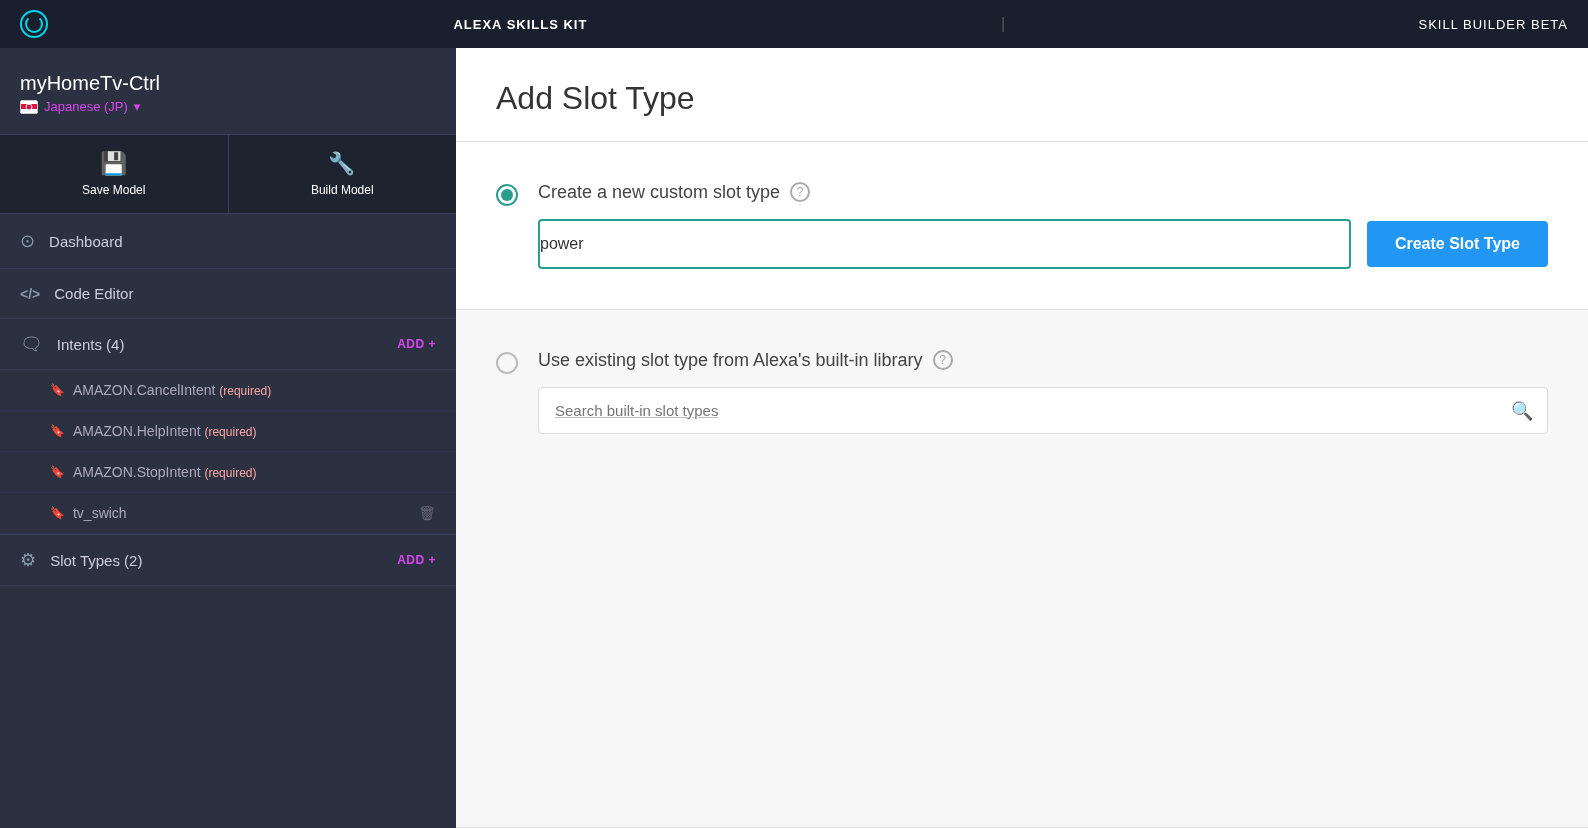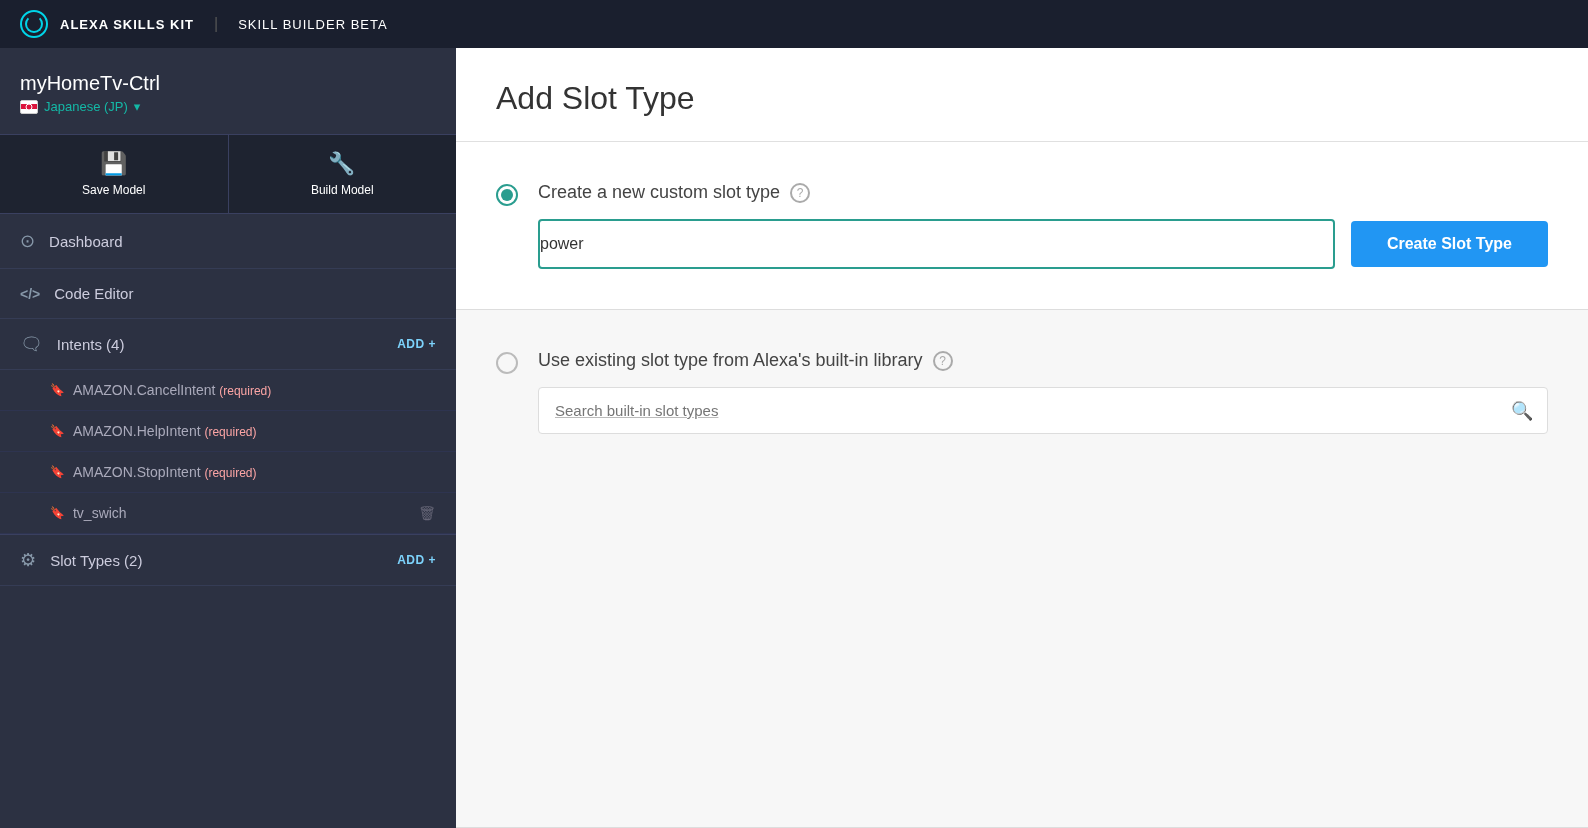--- a/index.html
+++ b/index.html
@@ -8,20 +8,21 @@
     
     .top-header {
       background: #1a1f2e;
       color: white;
       height: 48px;
       display: flex;
       align-items: center;
       padding: 0 20px;
       gap: 12px;
       flex-shrink: 0;
+      justify-content: space-between;
     }
     .alexa-logo {
       width: 28px;
       height: 28px;
       border-radius: 50%;
       border: 2px solid #00d4e8;
       display: flex;
       align-items: center;
       justify-content: center;
       flex-shrink: 0;
@@ -77,21 +78,21 @@
       font-size: 20px;
       font-weight: 500;
       color: white;
       margin-bottom: 4px;
     }
     .skill-locale {
       display: flex;
       align-items: center;
       gap: 6px;
       font-size: 13px;
-      color: #14b8a6;
+      color: #d946ef;
       cursor: pointer;
     }
 
     
     .toolbar {
       display: flex;
       background: #1e2330;
       border-bottom: 1px solid #3a4060;
     }
     .toolbar-item {
@@ -133,21 +134,21 @@
       padding: 14px 20px;
       color: #ccd;
       font-size: 15px;
       cursor: pointer;
       border-bottom: 1px solid #353c55;
       gap: 14px;
     }
     .nav-item-section .section-label { flex: 1; }
     .add-btn {
       font-size: 12px;
-      color: #7dd3fc;
+      color: #d946ef;
       font-weight: 600;
       letter-spacing: 0.5px;
     }
 
     .sub-item {
       padding: 12px 20px 12px 50px;
       color: #aab;
       font-size: 14px;
       cursor: pointer;
       display: flex;
@@ -220,21 +221,20 @@
     .radio-btn.inactive {
       border-color: #bbb;
     }
 
     .option-content { flex: 1; }
     .option-label {
       font-size: 18px;
       color: #444;
       margin-bottom: 16px;
       display: flex;
-      align-items: center;
       gap: 10px;
     }
     .help-icon {
       width: 20px;
       height: 20px;
       border-radius: 50%;
       border: 2px solid #aaa;
       color: #aaa;
       font-size: 12px;
       display: flex;
@@ -256,21 +256,21 @@
       border-radius: 4px;
       outline: none;
       color: #333;
     }
     .slot-input::placeholder { color: #bbb; }
 
     .create-btn {
       background: #2196f3;
       color: white;
       border: none;
-      padding: 14px 36px;
+      padding: 14px 28px;
       font-size: 16px;
       font-weight: 600;
       border-radius: 4px;
       cursor: pointer;
       white-space: nowrap;
     }
 
     .search-input-wrapper {
       position: relative;
       margin-top: 8px;

